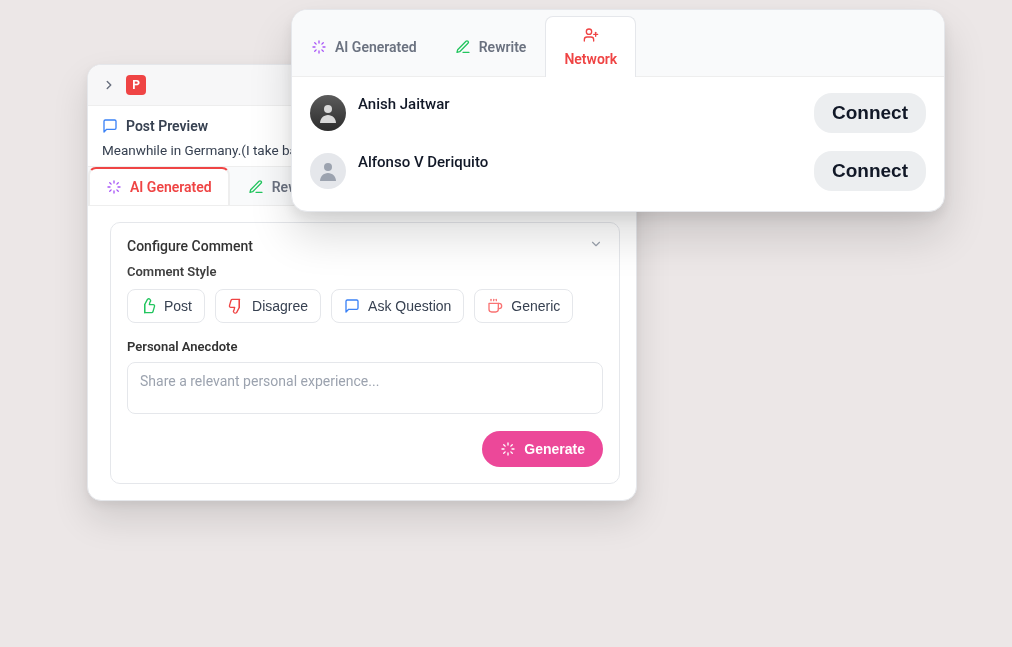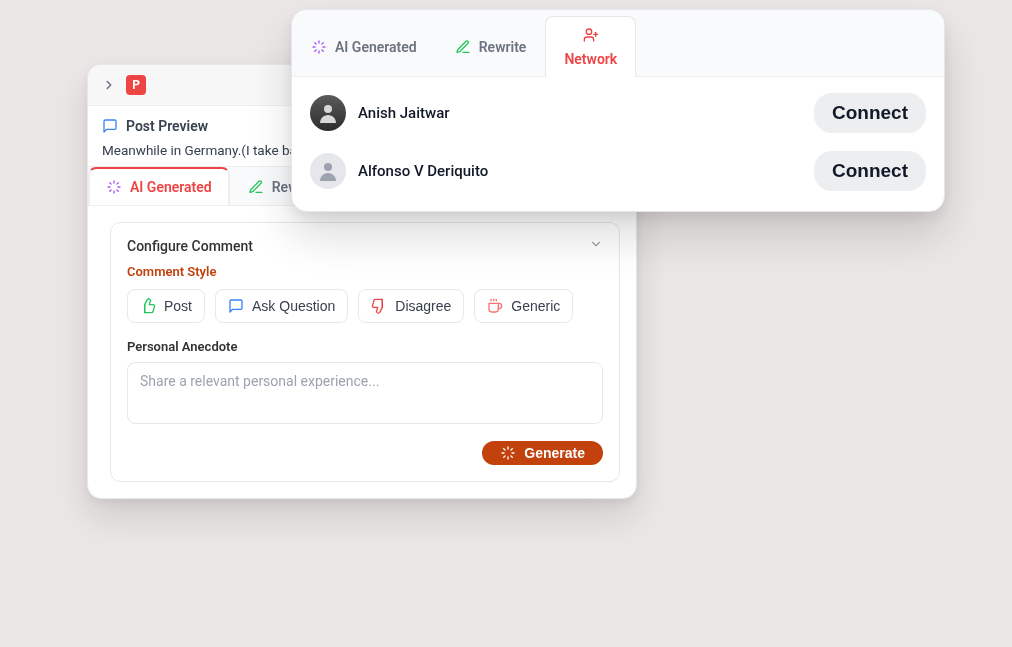--- a/index.html
+++ b/index.html
@@ -98,59 +98,59 @@
       border-radius: 10px;
       padding: 14px 16px 16px;
       margin-left: 6px;
     }
     .config-head {
       display: flex; justify-content: space-between; align-items: center;
       margin-bottom: 10px;
     }
     .config-head-title { font-weight: 500; font-size: 14px; color: #333; }
     .caret-down { color: #9ca3af; }
-    .comment-style-label { font-weight: 600; font-size: 13px; margin-bottom: 10px; color: #c2410c; }
+    .comment-style-label { font-weight: 600; font-size: 13px; margin-bottom: 10px; color: #404040; }
 
     .style-pills { display: flex; gap: 10px; margin-bottom: 16px; flex-wrap: wrap; }
     .pill {
       border: 1px solid #e5e7eb;
       border-radius: 8px;
       background: #fff;
       padding: 8px 12px;
       display: flex; align-items: center; gap: 8px;
       font-size: 14px; color: #374151;
       cursor: pointer;
     }
     .pill svg { display:block; }
     .ic-green { color: #22c55e; }
     .ic-red { color: #ef4444; }
     .ic-blue { color: #3b82f6; }
     .ic-rose { color: #f97373; }
 
     .anecdote-label { font-weight: 600; font-size: 13px; margin-bottom: 8px; color: #333; }
     .anecdote-area {
       width: 100%;
-      height: 62px;
+      height: 52px;
       border: 1px solid #e5e7eb;
       border-radius: 8px;
       padding: 10px 12px;
       font-size: 14px;
       color: #374151;
       font-family: inherit;
       resize: none;
     }
     .anecdote-area::placeholder { color: #9ca3af; }
 
     .generate-row { display: flex; justify-content: flex-end; margin-top: 14px; }
     .generate-btn {
-      background: #c2410c;
+      background: #ec4899;
       color: #fff;
       border: none;
       border-radius: 20px;
-      padding: 4px 18px;
+      padding: 10px 18px;
       font-size: 14px; font-weight: 600;
       display: flex; align-items: center; gap: 8px;
       cursor: pointer;
     }
     .generate-btn svg { stroke: #fff; }
 
     
     .front-card {
       position: absolute;
       left: 291px;
@@ -185,21 +185,21 @@
       background: #fff;
       border-color: #e5e7eb;
       color: #ef4444;
       margin-bottom: -1px;
       flex-direction: column;
     }
     .front-tab.network svg { color: #ef4444; }
 
     .network-list { padding: 16px 18px 20px; display: flex; flex-direction: column; gap: 18px; }
     .person-row { display: flex; align-items: center; justify-content: space-between; }
-    .person-left { display: flex; align-items: center; gap: 12px; }
+    .person-left { display: flex; align-items: flex-start; gap: 12px; }
     .avatar {
       width: 36px; height: 36px; border-radius: 50%;
       display: flex; align-items: center; justify-content: center;
       overflow: hidden;
     }
     .avatar.a1 { background: linear-gradient(180deg, #5b5b5b, #2c2c2c); }
     .avatar.a2 { background: #e5e7eb; }
     .avatar svg { display:block; }
     .person-name { font-weight: 500; font-size: 15px; color: #111827; }
     .connect-btn {
@@ -266,31 +266,31 @@
 
       <div class="style-pills">
         <button class="pill">
           <svg class="ic-green" width="16" height="16" viewBox="0 0 24 24" fill="none" stroke="currentColor" stroke-width="2" stroke-linecap="round" stroke-linejoin="round">
               <path d="M7 10v12"></path>
               <path d="M15 5.88 14 10h5.83a2 2 0 0 1 1.92 2.56l-2.33 8A2 2 0 0 1 17.5 22H7V10l4.16-7.97A2 2 0 0 1 15 5.88Z"></path>
             </svg>
           <span>Post</span>
         </button>
         <button class="pill">
-          <svg class="ic-blue" width="16" height="16" viewBox="0 0 24 24" fill="none" stroke="currentColor" stroke-width="2" stroke-linecap="round" stroke-linejoin="round">
-              <path d="M21 15a2 2 0 0 1-2 2H7l-4 4V5a2 2 0 0 1 2-2h14a2 2 0 0 1 2 2z"></path>
-            </svg>
-          <span>Ask Question</span>
-        </button>
-        <button class="pill">
           <svg class="ic-red" width="16" height="16" viewBox="0 0 24 24" fill="none" stroke="currentColor" stroke-width="2" stroke-linecap="round" stroke-linejoin="round">
               <path d="M17 14V2"></path>
               <path d="M9 18.12 10 14H4.17a2 2 0 0 1-1.92-2.56l2.33-8A2 2 0 0 1 6.5 2H17v12l-4.16 7.97A2 2 0 0 1 9 18.12Z"></path>
             </svg>
           <span>Disagree</span>
+        </button>
+        <button class="pill">
+          <svg class="ic-blue" width="16" height="16" viewBox="0 0 24 24" fill="none" stroke="currentColor" stroke-width="2" stroke-linecap="round" stroke-linejoin="round">
+              <path d="M21 15a2 2 0 0 1-2 2H7l-4 4V5a2 2 0 0 1 2-2h14a2 2 0 0 1 2 2z"></path>
+            </svg>
+          <span>Ask Question</span>
         </button>
         <button class="pill">
           <svg class="ic-rose" width="16" height="16" viewBox="0 0 24 24" fill="none" stroke="currentColor" stroke-width="2" stroke-linecap="round" stroke-linejoin="round">
               <path d="M17 8h1a4 4 0 1 1 0 8h-1"></path>
               <path d="M3 8h14v9a4 4 0 0 1-4 4H7a4 4 0 0 1-4-4Z"></path>
               <line x1="6" y1="2" x2="6" y2="4"></line>
               <line x1="10" y1="2" x2="10" y2="4"></line>
               <line x1="14" y1="2" x2="14" y2="4"></line>
             </svg>
           <span>Generic</span>

